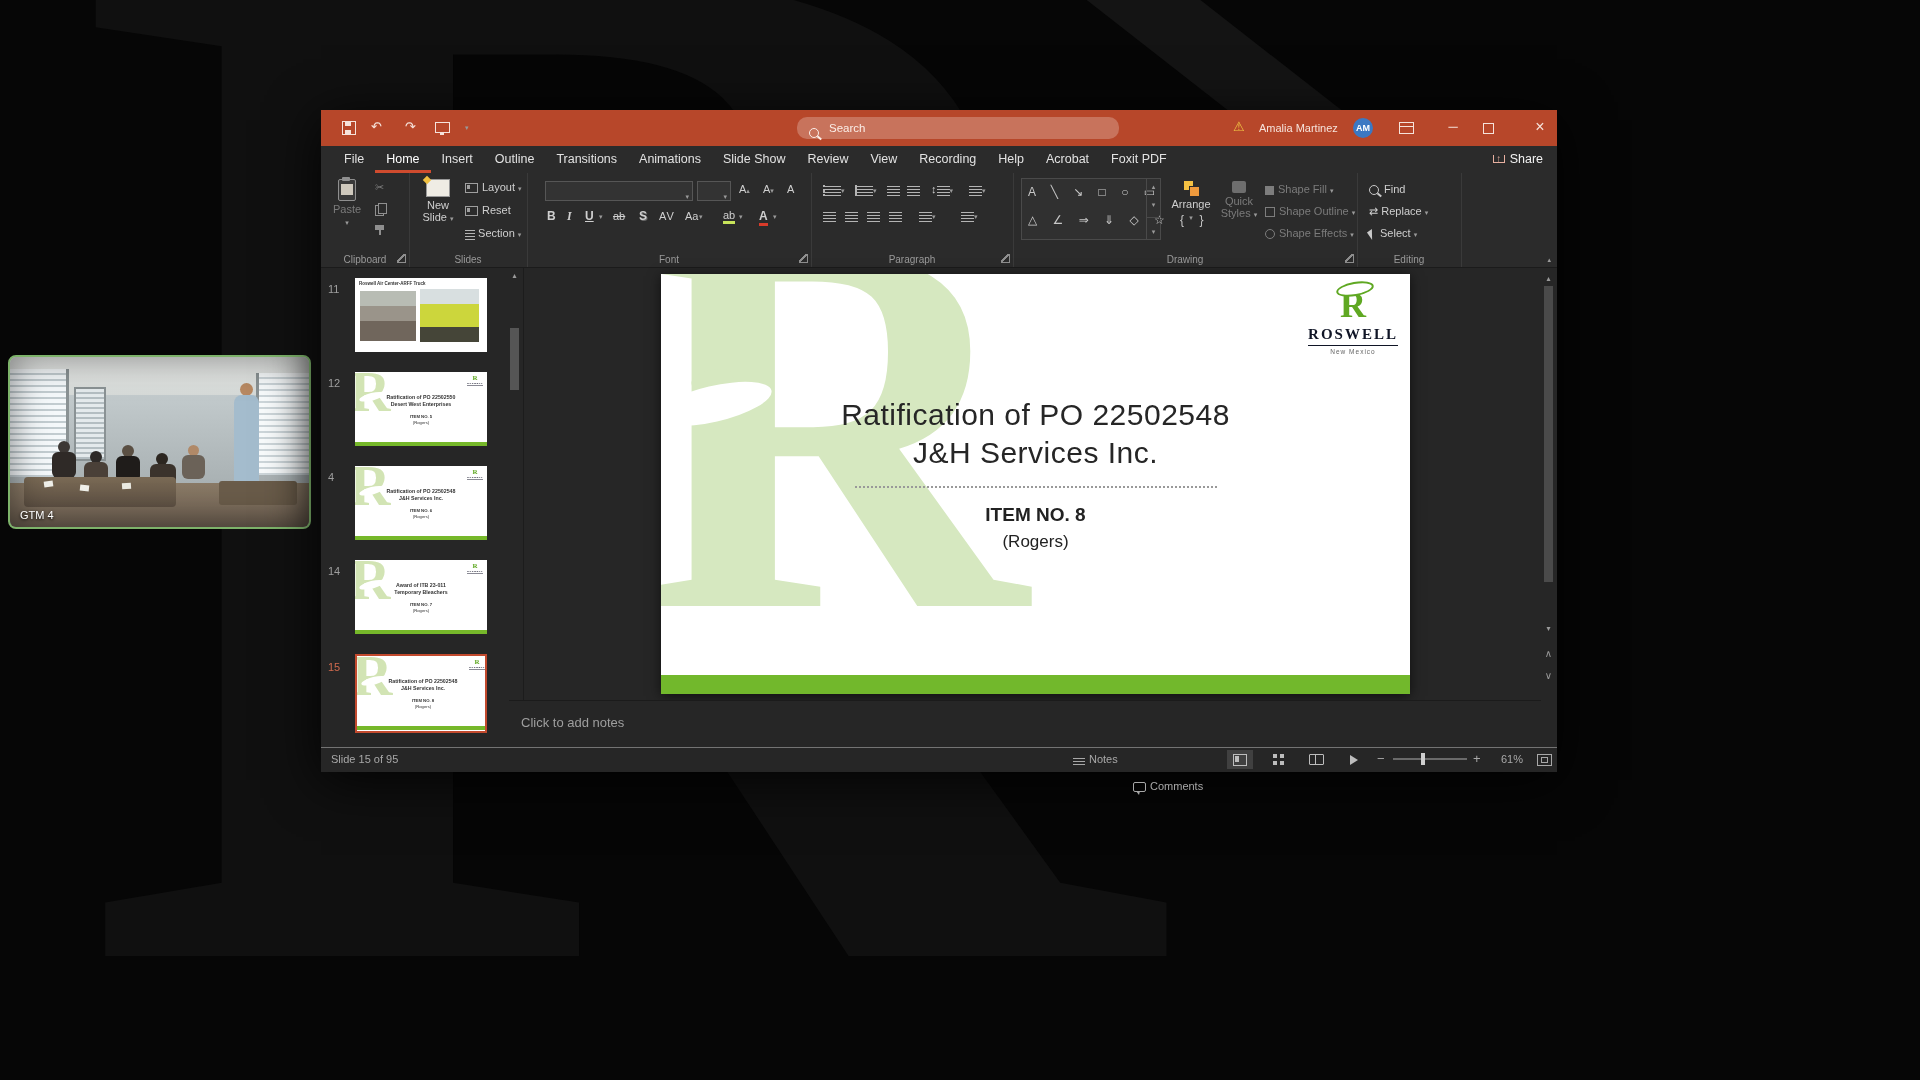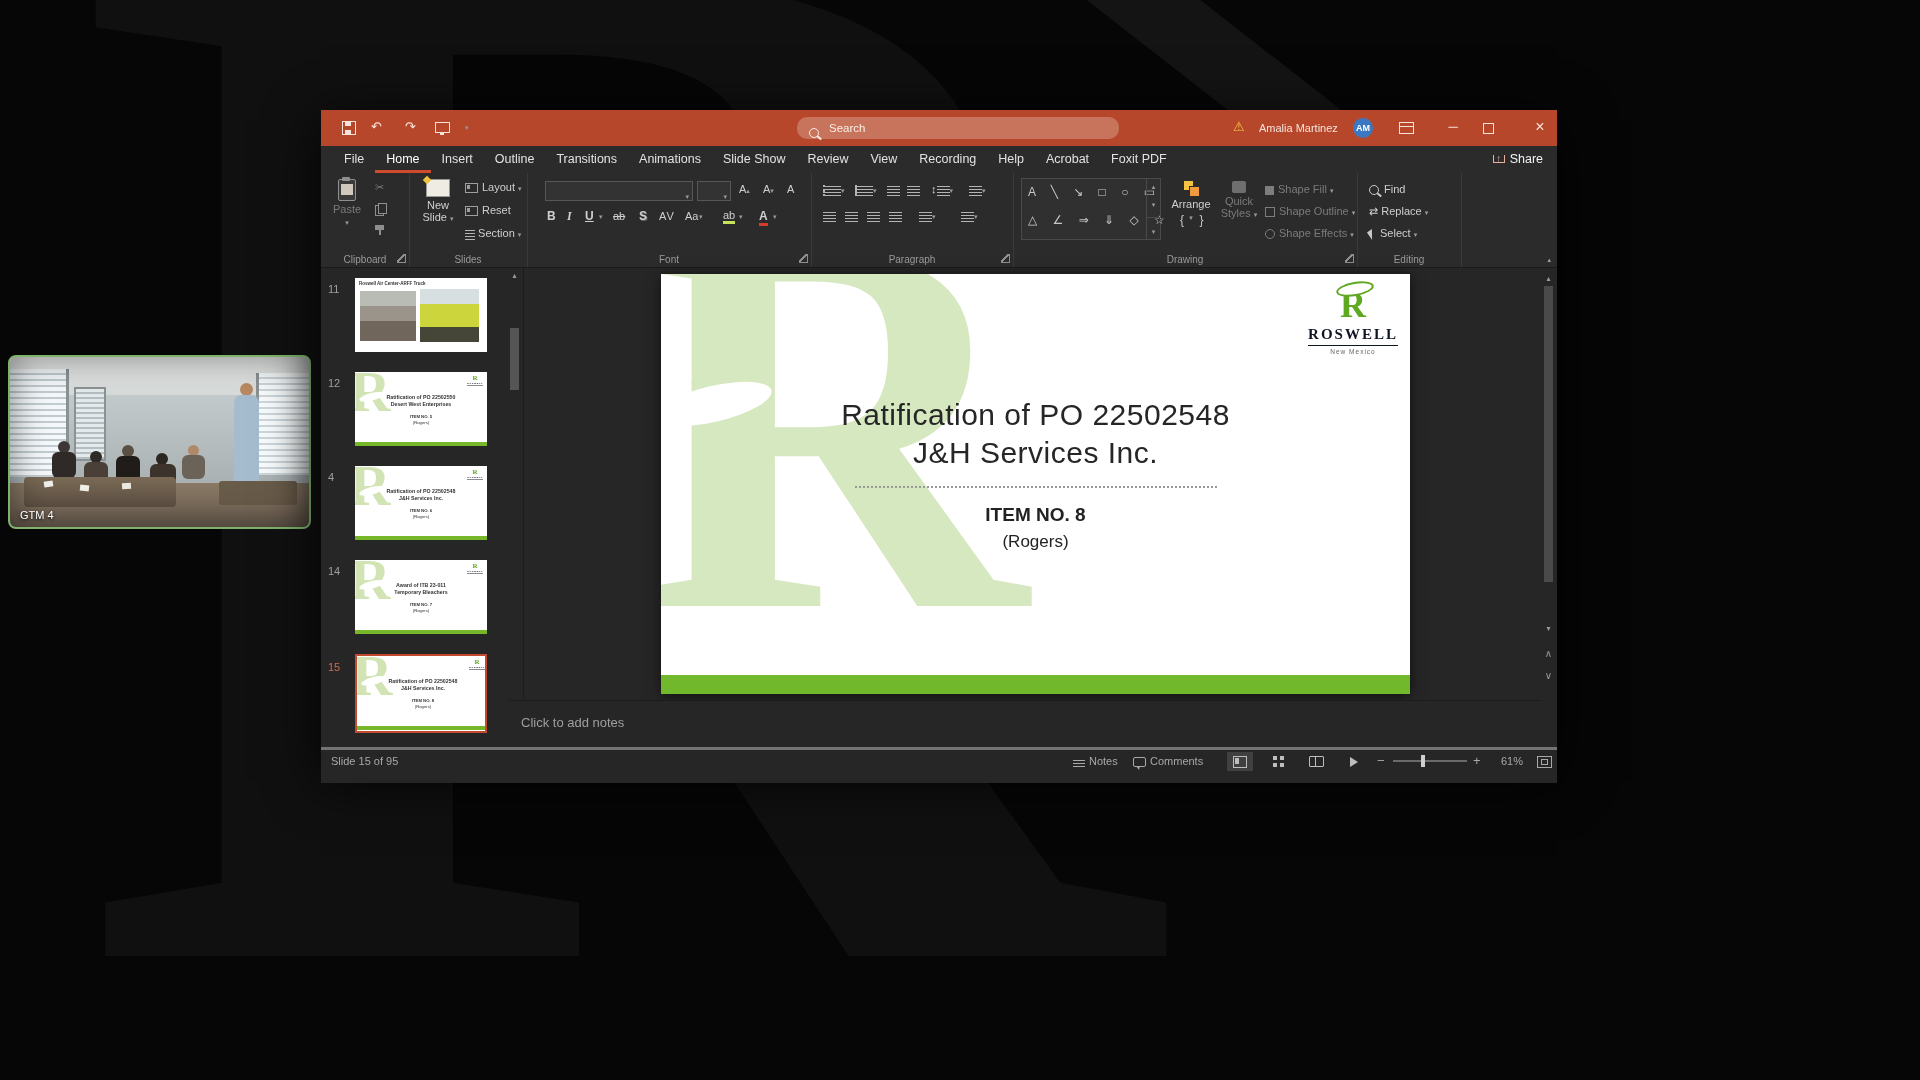--- a/index.html
+++ b/index.html
@@ -115,21 +115,21 @@
   .s-rule{position:absolute;left:194px;top:212px;width:362px;border-top:2px dotted #999;}
   .s-item{position:absolute;left:0;top:230px;width:100%;text-align:center;font-size:19px;font-weight:bold;color:#222;}
   .s-pres{position:absolute;left:0;top:258px;width:100%;text-align:center;font-size:17px;color:#222;}
   .s-bar{position:absolute;left:0;bottom:0;width:100%;height:19px;background:#72b82c;}
   .escroll{position:absolute;right:2px;top:4px;width:13px;height:424px;text-align:center;color:#9a9a9a;font-size:8px;}
   .ethumb{position:absolute;left:2px;top:14px;width:9px;height:296px;background:#4a4a4a;}
   
   .notes{left:188px;top:590px;width:1032px;height:47px;background:#262626;border-top:1px solid #1b1b1b;box-sizing:border-box;}
   .notes-ph{position:absolute;left:12px;top:14px;color:#9f9f9f;font-size:13px;}
   
-  .statusbar{left:0;top:637px;width:100%;height:36px;background:#262626;border-top:3px solid #737373;box-sizing:border-box;color:#a8a8a8;font-size:11px;}
+  .statusbar{left:0;top:637px;width:100%;height:25px;background:#262626;border-top:1px solid #737373;box-sizing:border-box;color:#a8a8a8;font-size:11px;}
   .st{position:absolute;top:0;height:22px;line-height:22px;white-space:nowrap;}
   .ic-stnotes{display:inline-block;width:12px;height:9px;background:repeating-linear-gradient(0deg,#a8a8a8 0 1px,transparent 1px 3px);vertical-align:middle;margin-right:4px;}
   .ic-comment{display:inline-block;width:11px;height:8px;border:1px solid #a8a8a8;border-radius:2px;position:relative;vertical-align:middle;margin-right:4px;}
   .ic-comment::after{content:"";position:absolute;left:2px;bottom:-4px;border-left:3px solid transparent;border-right:1px solid transparent;border-top:4px solid #a8a8a8;}
   .vb{position:absolute;top:2px;width:26px;height:19px;display:flex;align-items:center;justify-content:center;}
   .vb.active{background:#404040;}
   .ic-normal{width:12px;height:10px;border:1px solid #bdbdbd;position:relative;}
   .ic-normal::before{content:"";position:absolute;left:1px;top:1px;width:4px;height:6px;background:#bdbdbd;}
   .ic-sorter{width:11px;height:11px;background:linear-gradient(#bdbdbd,#bdbdbd) 0 0/4px 4px no-repeat,linear-gradient(#bdbdbd,#bdbdbd) 7px 0/4px 4px no-repeat,linear-gradient(#bdbdbd,#bdbdbd) 0 7px/4px 4px no-repeat,linear-gradient(#bdbdbd,#bdbdbd) 7px 7px/4px 4px no-repeat;}
   .ic-reading{width:13px;height:9px;border:1px solid #bdbdbd;border-radius:1px;position:relative;}
@@ -433,21 +433,21 @@
       </div>
     </div>
 
     <div class="ab notes">
       <div class="notes-ph">Click to add notes</div>
     </div>
 
     <div class="ab statusbar">
       <span class="st" style="left:10px;">Slide 15 of 95</span>
       <span class="st" style="left:752px;"><span class="ic-stnotes"></span><span>Notes</span></span>
-      <span class="st" style="left:812px;"><span class="ic-comment"></span><span>Comments</span></span>
+      <span class="st" style="left:812px;margin-top:27px;"><span class="ic-comment"></span><span>Comments</span></span>
       <span class="vb active" style="left:906px;">
           <span class="ic-normal"></span>
         </span>
       <span class="vb" style="left:944px;">
           <span class="ic-sorter"></span>
         </span>
       <span class="vb" style="left:982px;">
           <span class="ic-reading"></span>
         </span>
       <span class="vb" style="left:1020px;">

